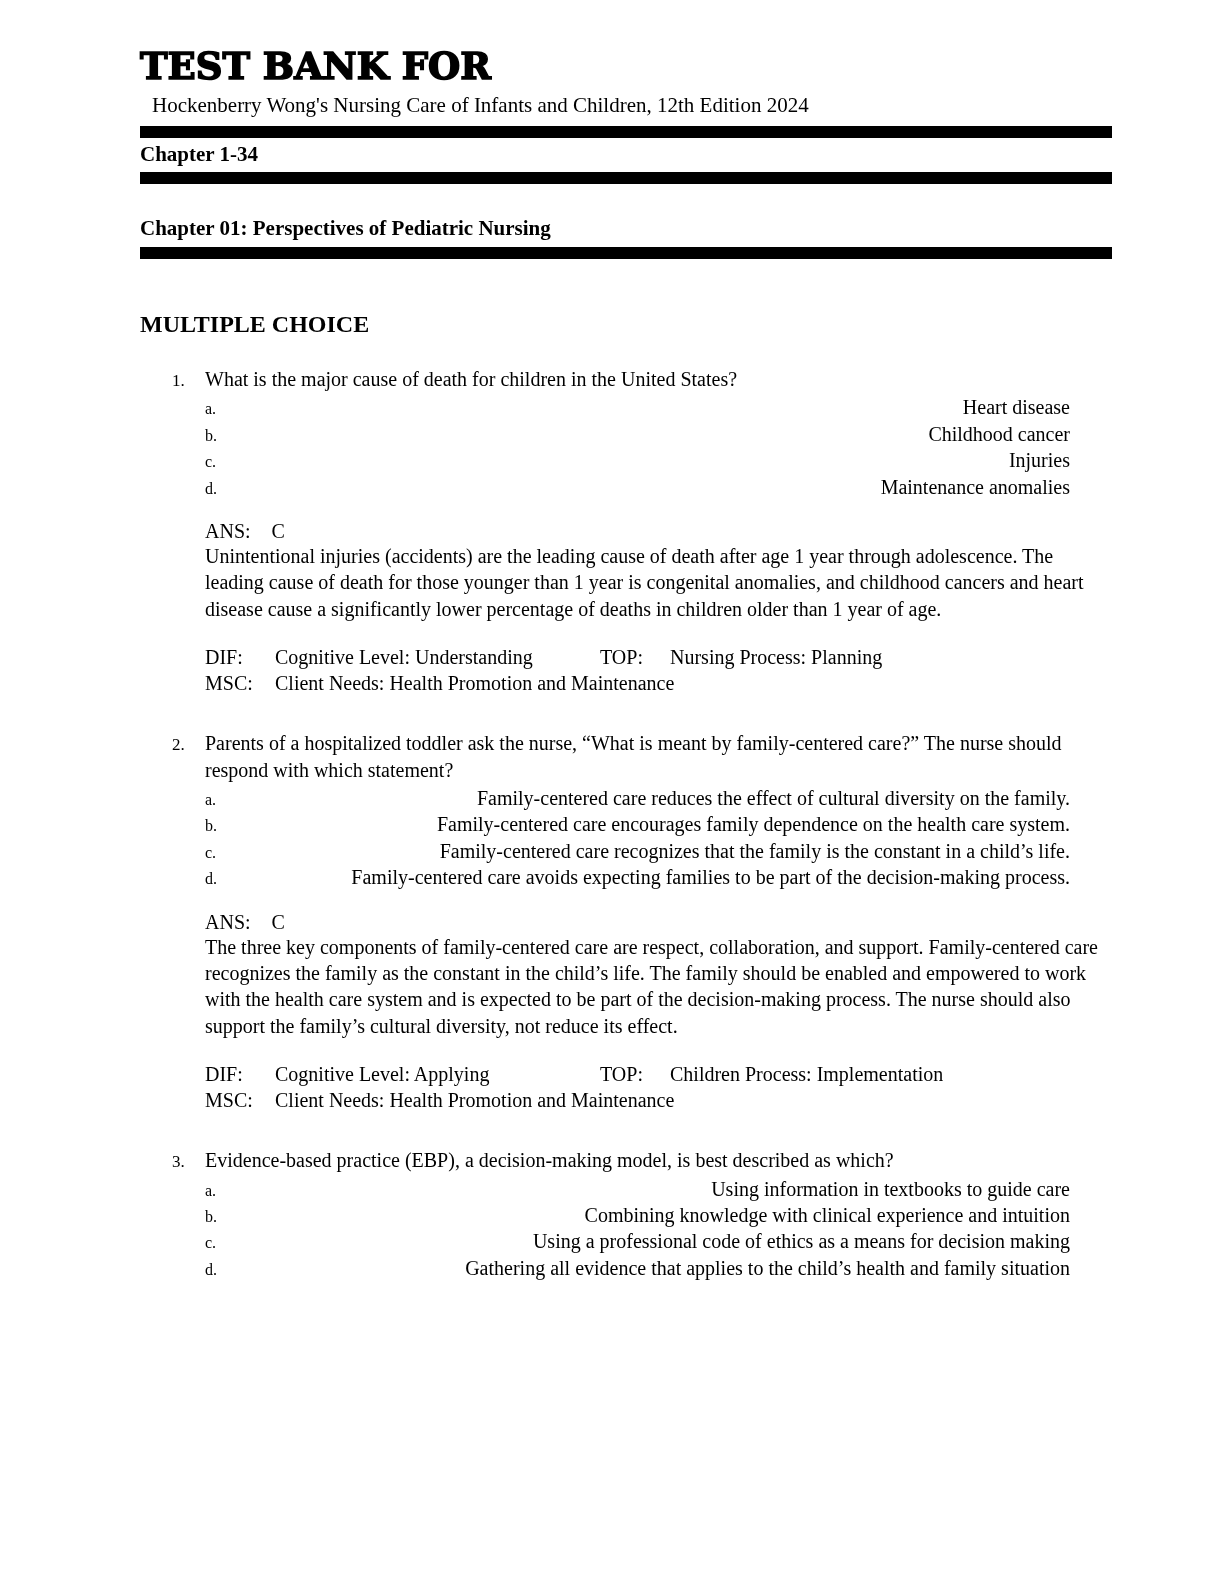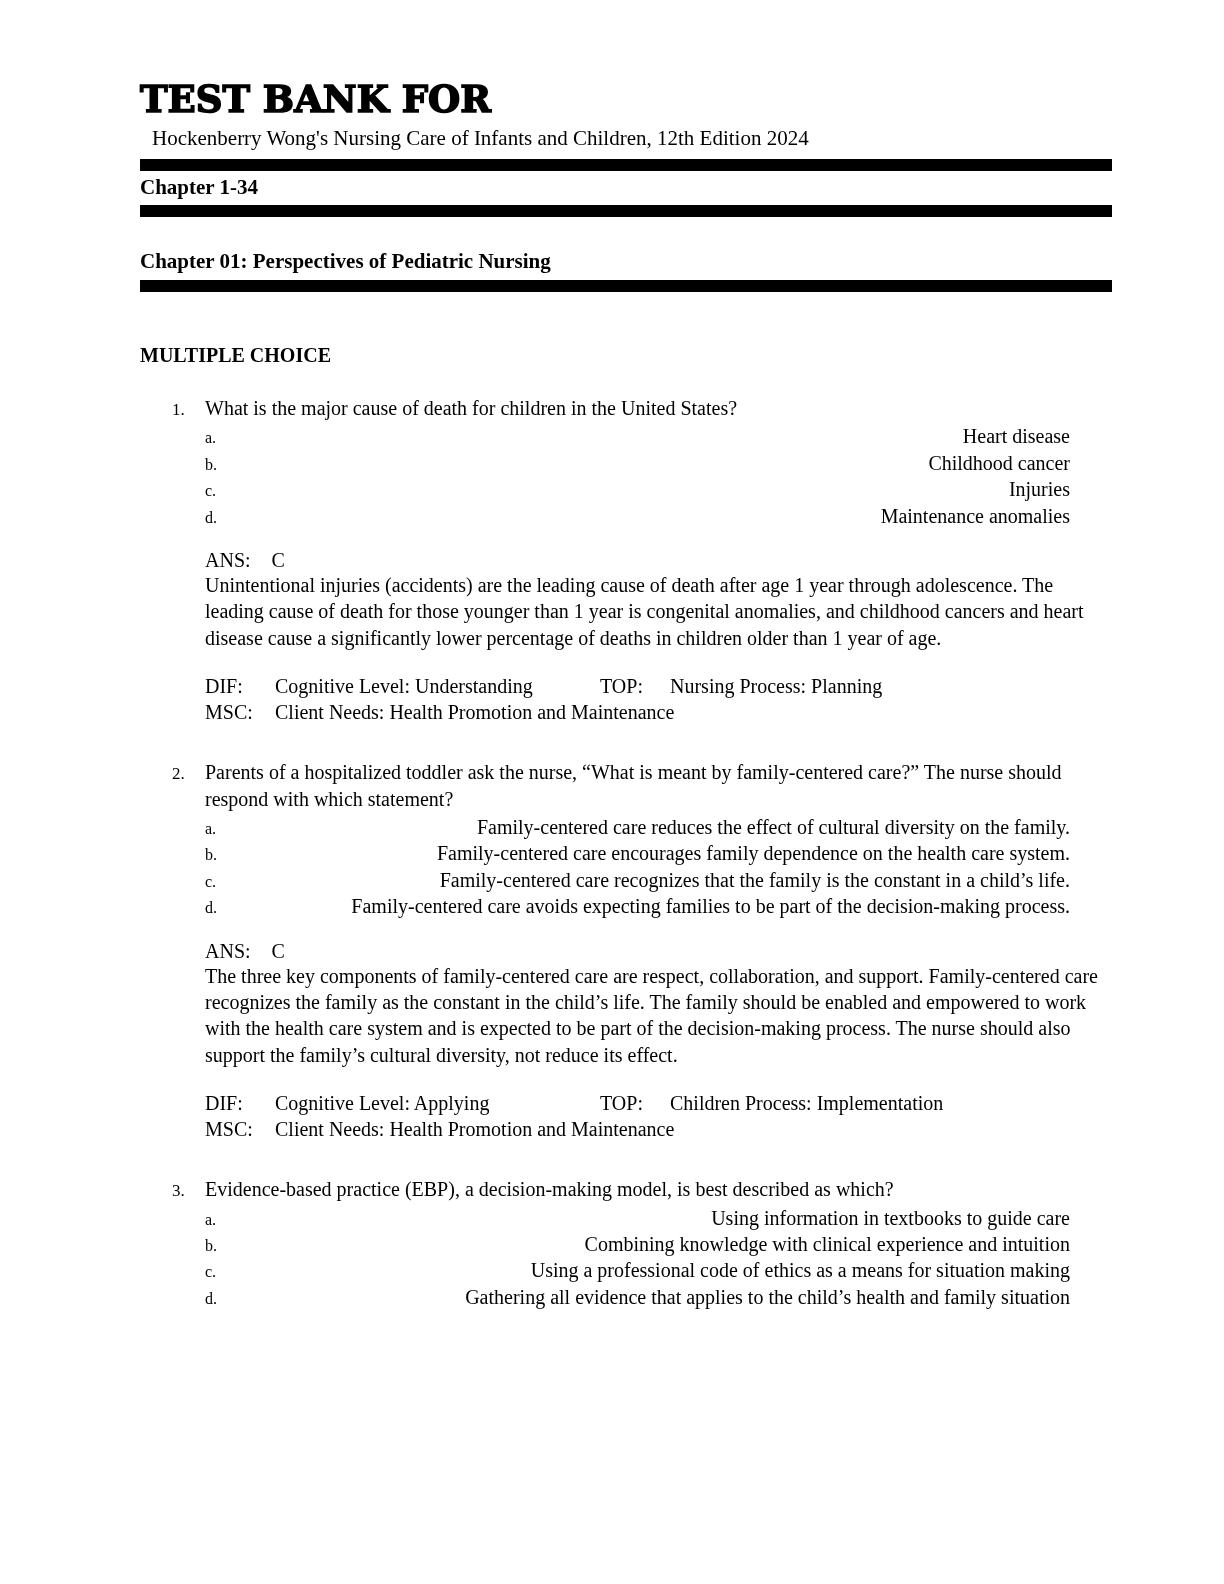--- a/index.html
+++ b/index.html
@@ -10,21 +10,21 @@
   }
   body {
     width: 1224px;
     min-height: 1584px;
     font-family: "Liberation Serif", serif;
     color: #000000;
   }
   .page {
     width: 1224px;
     min-height: 1584px;
-    padding: 80px 112px 40px 140px;
+    padding: 47px 112px 40px 140px;
   }
   .content {
     width: 972px;
   }
 
   
   .doc-title {
     font-family: "DejaVu Serif", serif;
     font-size: 37px;
     font-weight: 900;
@@ -48,21 +48,21 @@
     font-weight: bold;
     margin: 4px 0 5px 0;
   }
   .chapter-title {
     font-size: 21px;
     font-weight: bold;
     margin: 32px 0 6px 0;
   }
 
   .section-heading {
-    font-size: 20px;
+    font-size: 24px;
     font-weight: bold;
     margin: 52px 0 28px 0;
   }
 
   
   .question { margin-bottom: 34px; }
   .q-row {
     display: flex;
     align-items: baseline;
     margin-bottom: 2px;
@@ -230,21 +230,21 @@
         <div class="option">
           <span class="opt-letter">a.</span>
           <span class="opt-text">Using information in textbooks to guide care</span>
         </div>
         <div class="option">
           <span class="opt-letter">b.</span>
           <span class="opt-text">Combining knowledge with clinical experience and intuition</span>
         </div>
         <div class="option">
           <span class="opt-letter">c.</span>
-          <span class="opt-text">Using a professional code of ethics as a means for situation making</span>
+          <span class="opt-text">Using a professional code of ethics as a means for decision making</span>
         </div>
         <div class="option">
           <span class="opt-letter">d.</span>
           <span class="opt-text">Gathering all evidence that applies to the child’s health and family situation</span>
         </div>
       </div>
     </div>
 
   </div>
 </div>

